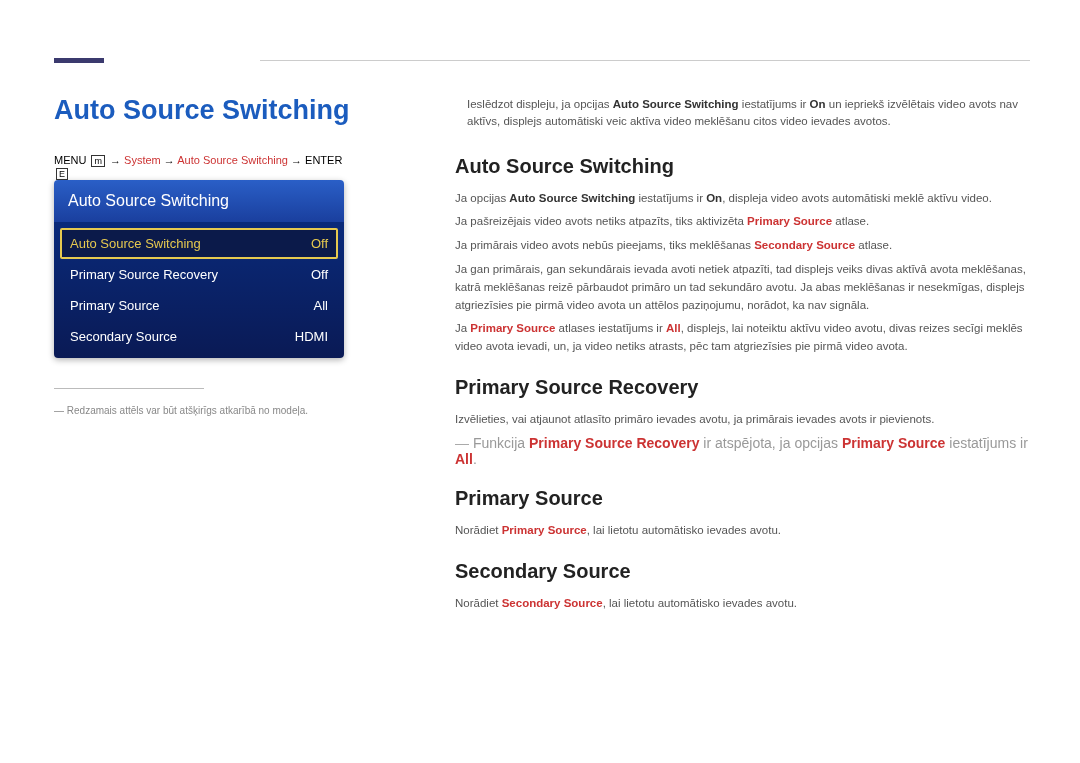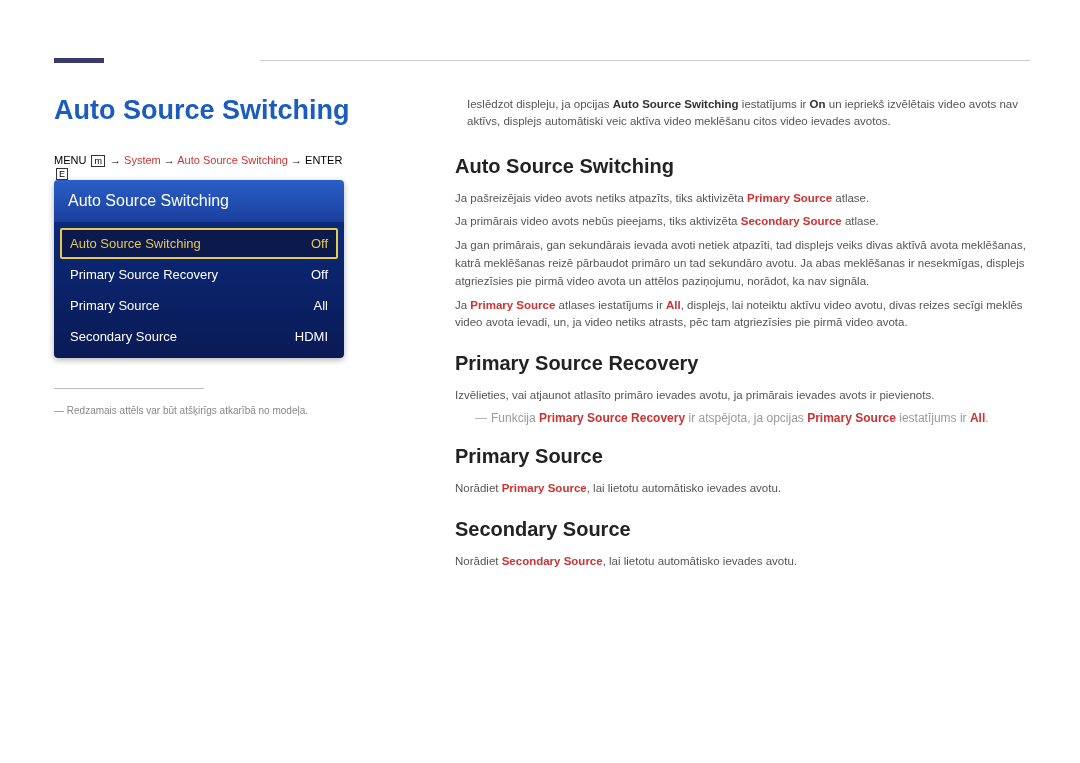--- a/index.html
+++ b/index.html
@@ -118,24 +118,23 @@
   }
   .para {
     font-size: 11.5px;
     color: #555;
     line-height: 1.55;
     margin-bottom: 6px;
   }
   .b { font-weight: 700; color: #333; }
   .rb { font-weight: 700; color: #c33; }
   .note-line {
-    font-size: 12px;
+    font-size: 14px;
     color: #999;
     margin-top: 4px;
-    margin-left: 20px;
   }
   .note-dash {
     color: #aaa;
     margin-right: 4px;
   }
 </style>
 </head>
 <body>
 
 <div class="top-accent"></div>
@@ -186,24 +185,27 @@
 </div>
 
 <div class="right-col">
 
   <p class="intro">
     <span>Ieslēdzot displeju, ja opcijas </span><span class="b">Auto Source Switching</span><span> iestatījums ir </span><span class="b">On</span><span> un iepriekš izvēlētais video avots nav aktīvs, displejs automātiski veic aktīva video meklēšanu citos video ievades avotos.</span>
   </p>
 
   <h2 class="section-h">Auto Source Switching</h2>
   <p class="para">
+    <span>Ja opcijas </span><span class="b">Auto Source Switching</span><span> iestatījums ir </span><span class="b">On</span><span>, displeja video avots automātiski meklē aktīvu video.</span>
+  </p>
+  <p class="para">
     <span>Ja pašreizējais video avots netiks atpazīts, tiks aktivizēta </span><span class="rb">Primary Source</span><span> atlase.</span>
   </p>
   <p class="para">
-    <span>Ja primārais video avots nebūs pieejams, tiks aktivizēta </span><span class="rb">Secondary Source</span><span> atlase.</span>
+    <span>Ja primārais video avots nebūs pieejams, tiks meklēšanas </span><span class="rb">Secondary Source</span><span> atlase.</span>
   </p>
   <p class="para">Ja gan primārais, gan sekundārais ievada avoti netiek atpazīti, tad displejs veiks divas aktīvā avota meklēšanas, katrā meklēšanas reizē pārbaudot primāro un tad sekundāro avotu. Ja abas meklēšanas ir nesekmīgas, displejs atgriezīsies pie pirmā video avota un attēlos paziņojumu, norādot, ka nav signāla.</p>
   <p class="para">
     <span>Ja </span><span class="rb">Primary Source</span><span> atlases iestatījums ir </span><span class="rb">All</span><span>, displejs, lai noteiktu aktīvu video avotu, divas reizes secīgi meklēs video avota ievadi, un, ja video netiks atrasts, pēc tam atgriezīsies pie pirmā video avota.</span>
   </p>
 
   <h2 class="section-h">Primary Source Recovery</h2>
   <p class="para">Izvēlieties, vai atjaunot atlasīto primāro ievades avotu, ja primārais ievades avots ir pievienots.</p>
   <p class="note-line">
     <span class="note-dash">―</span><span>Funkcija </span><span class="rb">Primary Source Recovery</span><span> ir atspējota, ja opcijas </span><span class="rb">Primary Source</span><span> iestatījums ir </span><span class="rb">All</span><span>.</span>

